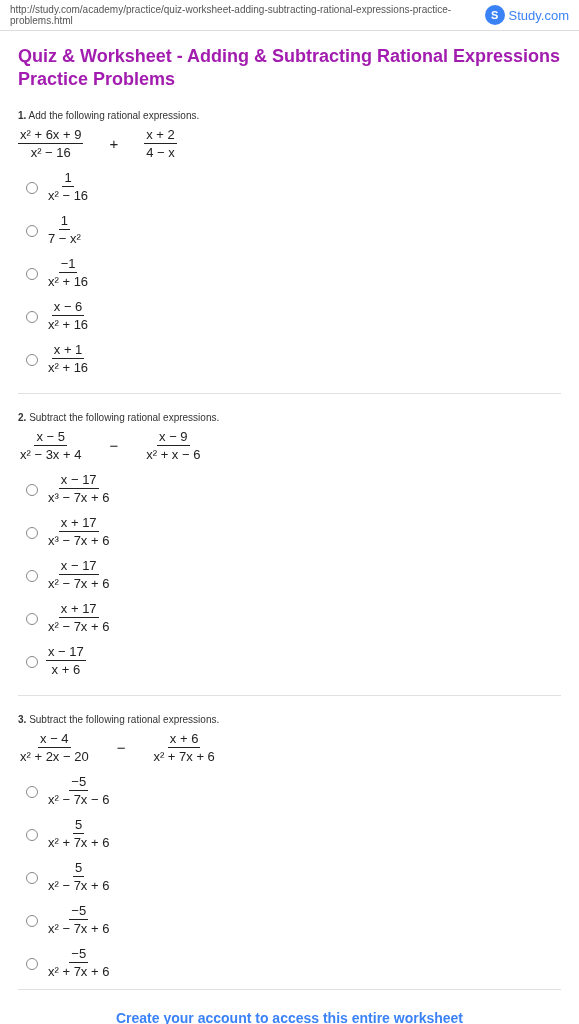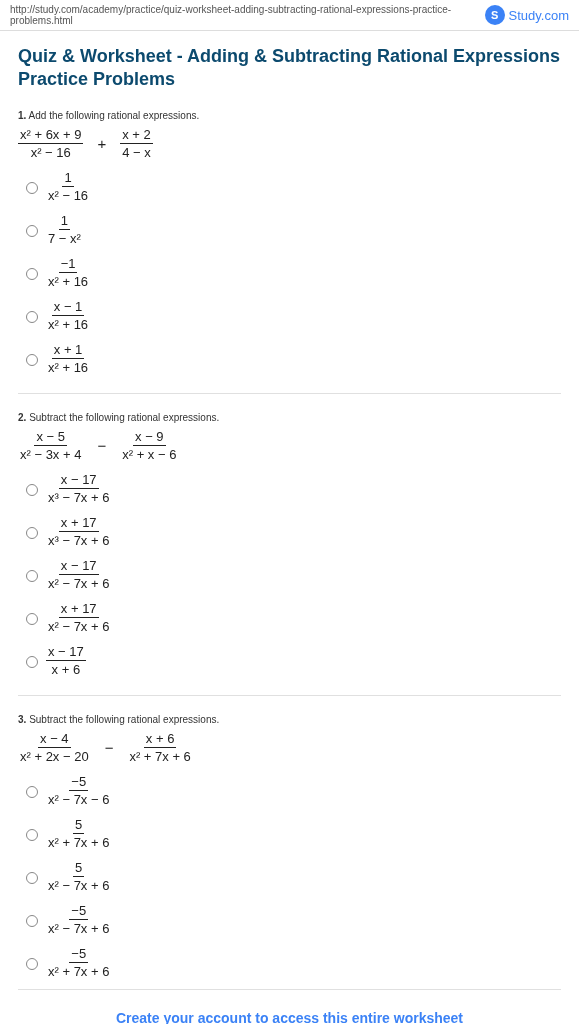--- a/index.html
+++ b/index.html
@@ -44,34 +44,34 @@
       font-size: 13px;
       color: #3b82f6;
       font-weight: normal;
     }
     .content {
       padding: 14px 18px 20px 18px;
     }
     .page-title {
       font-size: 18px;
       font-weight: bold;
-      color: #0c4a6e;
+      color: #a21caf;
       margin-bottom: 18px;
       line-height: 1.3;
     }
     .question-label {
       font-size: 10px;
       color: #333;
       margin-bottom: 6px;
       margin-top: 16px;
     }
     .main-expression {
       display: flex;
       align-items: center;
-      gap: 12px;
+      gap: 24px;
       margin-bottom: 10px;
       margin-left: 0;
       font-size: 13px;
     }
     .fraction {
       display: inline-flex;
       flex-direction: column;
       align-items: center;
       vertical-align: middle;
       font-size: 13px;
@@ -176,21 +176,21 @@
       <div class="option">
         <span class="radio-circle"></span>
         <div class="fraction">
           <div class="num">−1</div>
           <div class="den">x² + 16</div>
         </div>
       </div>
       <div class="option">
         <span class="radio-circle"></span>
         <div class="fraction">
-          <div class="num">x − 1</div>
+          <div class="num">x − 6</div>
           <div class="den">x² + 16</div>
         </div>
       </div>
       <div class="option">
         <span class="radio-circle"></span>
         <div class="fraction">
           <div class="num">x + 1</div>
           <div class="den">x² + 16</div>
         </div>
       </div>

